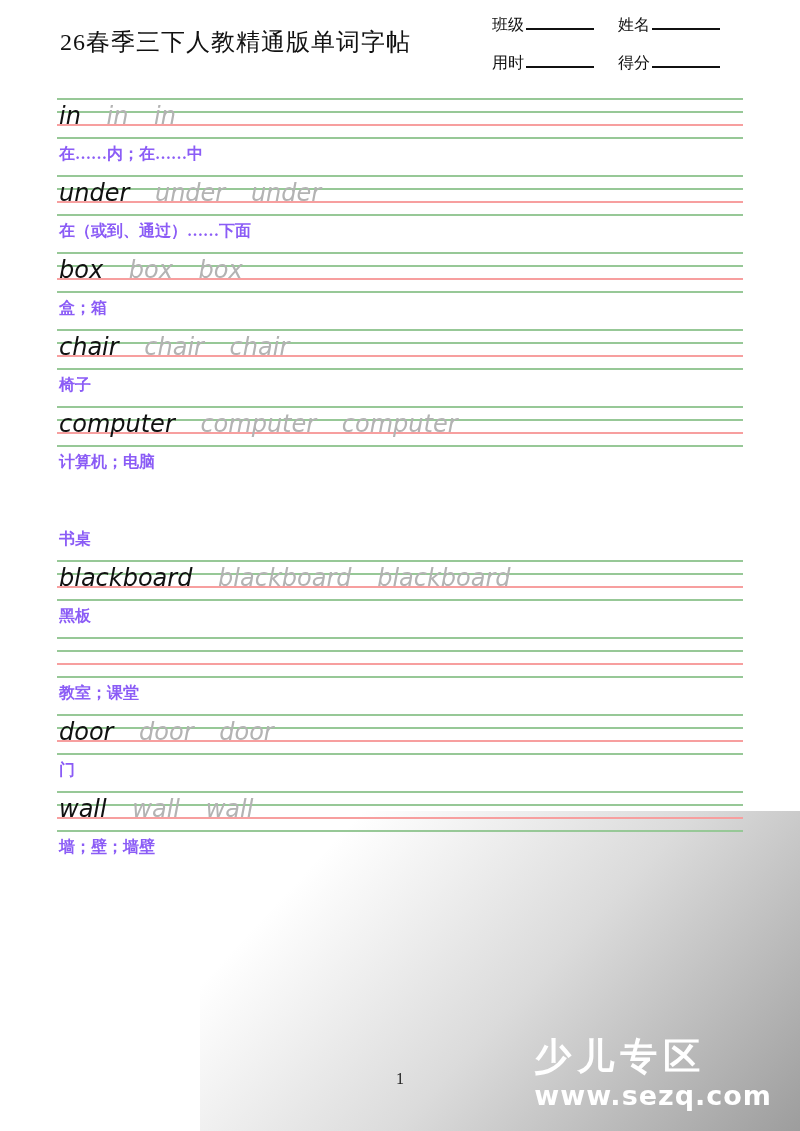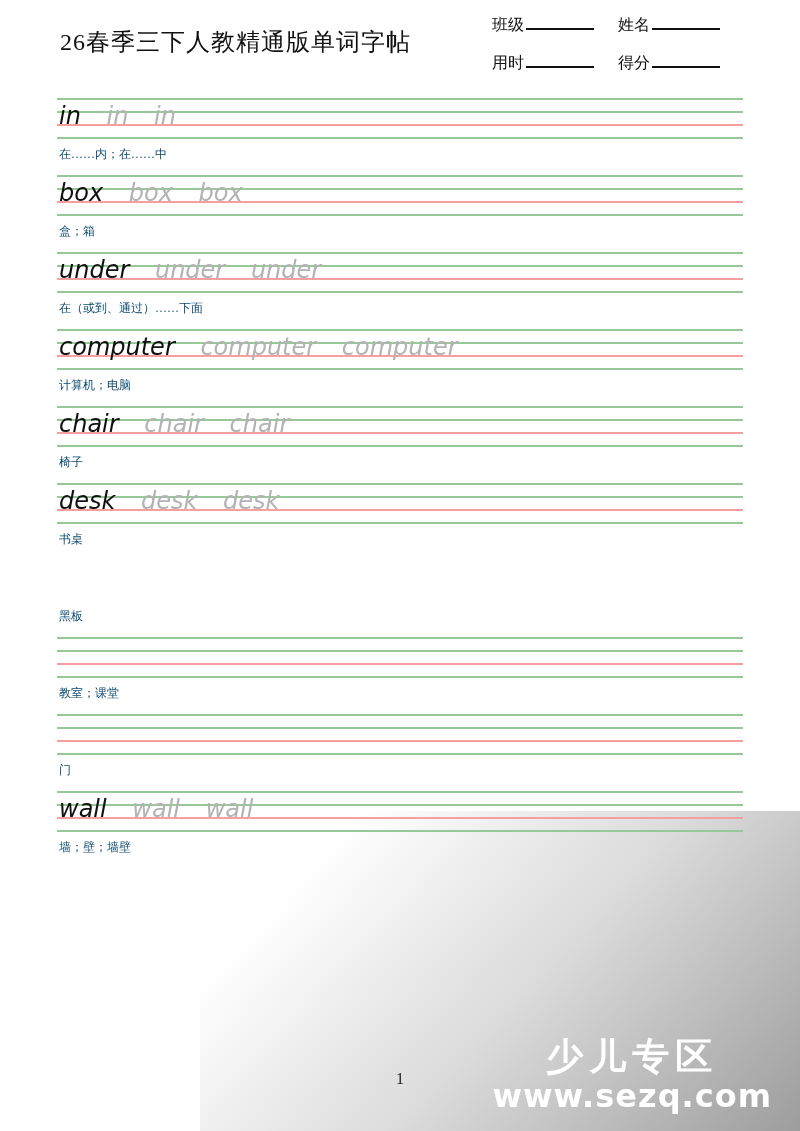--- a/index.html
+++ b/index.html
@@ -58,40 +58,41 @@
     position:absolute;left:2px;top:1px;z-index:2;
     font-family:"DejaVu Sans", sans-serif;
     font-style:italic;
     font-size:24px;line-height:34px;white-space:nowrap;
   }
   .w{display:inline-block;}
   .w.sample{color:var(--ink);}
   .w.trace{color:var(--trace);margin-left:18px;}
   .meaning{
     position:absolute;left:2px;top:45px;
-    font-size:12px;line-height:22px;color:#0c4a6e;
+    font-size:16px;line-height:22px;color:#8b5cf6;
     white-space:nowrap;
+    font-weight:bold;
   }
 
   
   .pagenum{
     position:absolute;left:0;top:1070px;width:800px;
     text-align:center;font-size:16px;color:#222;
   }
   .watermark{
     position:absolute;right:28px;top:1036px;
-    text-align:center;z-index:2;
+    text-align:left;z-index:2;
     font-family:"DejaVu Sans", sans-serif;
   }
   .wm-brand{
     font-size:37px;font-weight:bold;color:#ffffff;
     letter-spacing:6px;line-height:42px;
   }
   .wm-url{
-    font-size:32px;font-weight:bold;color:#ffffff;
+    font-size:27px;font-weight:bold;color:#ffffff;
     letter-spacing:1px;line-height:32px;margin-top:2px;
   }
 </style>
 </head>
 <body>
 
 <div class="page">
   <div class="wm-gradient"></div>
 
   <div class="content">
@@ -129,108 +130,113 @@
   </section>
 
 
   <section class="word-row">
     <div class="guides">
       <i class="gl g1"></i>
       <i class="gl g2"></i>
       <i class="gl g3"></i>
       <i class="gl g4"></i>
       <div class="words">
+        <span class="w sample">under</span>
+        <span class="w trace">under</span>
+        <span class="w trace">under</span>
+      </div>
+    </div>
+    <div class="meaning">在（或到、通过）……下面</div>
+  </section>
+
+  <section class="word-row">
+    <div class="guides">
+      <i class="gl g1"></i>
+      <i class="gl g2"></i>
+      <i class="gl g3"></i>
+      <i class="gl g4"></i>
+      <div class="words">
         <span class="w sample">box</span>
         <span class="w trace">box</span>
         <span class="w trace">box</span>
       </div>
     </div>
     <div class="meaning">盒；箱</div>
   </section>
 
   <section class="word-row">
     <div class="guides">
       <i class="gl g1"></i>
       <i class="gl g2"></i>
       <i class="gl g3"></i>
       <i class="gl g4"></i>
       <div class="words">
-        <span class="w sample">under</span>
-        <span class="w trace">under</span>
-        <span class="w trace">under</span>
-      </div>
-    </div>
-    <div class="meaning">在（或到、通过）……下面</div>
+        <span class="w sample">chair</span>
+        <span class="w trace">chair</span>
+        <span class="w trace">chair</span>
+      </div>
+    </div>
+    <div class="meaning">椅子</div>
   </section>
 
   <section class="word-row">
     <div class="guides">
       <i class="gl g1"></i>
       <i class="gl g2"></i>
       <i class="gl g3"></i>
       <i class="gl g4"></i>
       <div class="words">
         <span class="w sample">computer</span>
         <span class="w trace">computer</span>
         <span class="w trace">computer</span>
       </div>
     </div>
     <div class="meaning">计算机；电脑</div>
   </section>
 
   <section class="word-row">
-    <div class="guides">
-      <i class="gl g1"></i>
-      <i class="gl g2"></i>
-      <i class="gl g3"></i>
-      <i class="gl g4"></i>
-      <div class="words">
-        <span class="w sample">chair</span>
-        <span class="w trace">chair</span>
-        <span class="w trace">chair</span>
-      </div>
-    </div>
-    <div class="meaning">椅子</div>
-  </section>
-
-  <section class="word-row">
-    <div class="guides">
-      <i class="gl g1"></i>
-      <i class="gl g2"></i>
-      <i class="gl g3"></i>
-      <i class="gl g4"></i>
-      <div class="words">
-        <span class="w sample">desk</span>
-        <span class="w trace">desk</span>
-        <span class="w trace">desk</span>
-      </div>
-    </div>
     <div class="meaning">书桌</div>
   </section>
 
   <section class="word-row">
+    <div class="guides">
+      <i class="gl g1"></i>
+      <i class="gl g2"></i>
+      <i class="gl g3"></i>
+      <i class="gl g4"></i>
+      <div class="words">
+        <span class="w sample">blackboard</span>
+        <span class="w trace">blackboard</span>
+        <span class="w trace">blackboard</span>
+      </div>
+    </div>
     <div class="meaning">黑板</div>
   </section>
 
   <section class="word-row">
     <div class="guides">
       <i class="gl g1"></i>
       <i class="gl g2"></i>
       <i class="gl g3"></i>
       <i class="gl g4"></i>
     </div>
     <div class="meaning">教室；课堂</div>
   </section>
 
   <section class="word-row">
     <div class="guides">
       <i class="gl g1"></i>
       <i class="gl g2"></i>
       <i class="gl g3"></i>
       <i class="gl g4"></i>
+      <div class="words">
+        <span class="w sample">door</span>
+        <span class="w trace">door</span>
+        <span class="w trace">door</span>
+      </div>
     </div>
     <div class="meaning">门</div>
   </section>
 
 
   <section class="word-row">
     <div class="guides">
       <i class="gl g1"></i>
       <i class="gl g2"></i>
       <i class="gl g3"></i>

